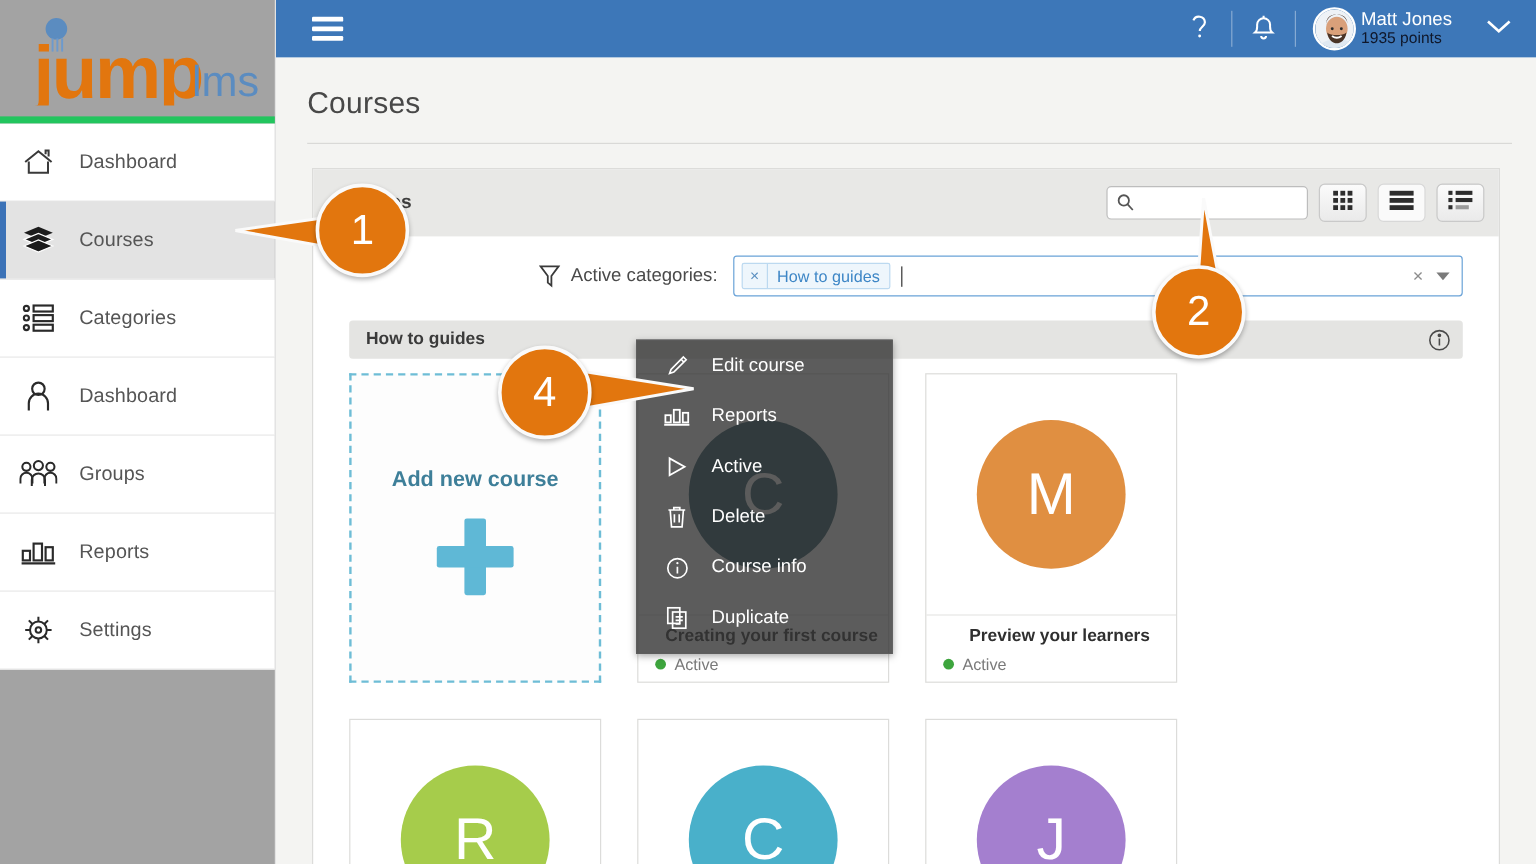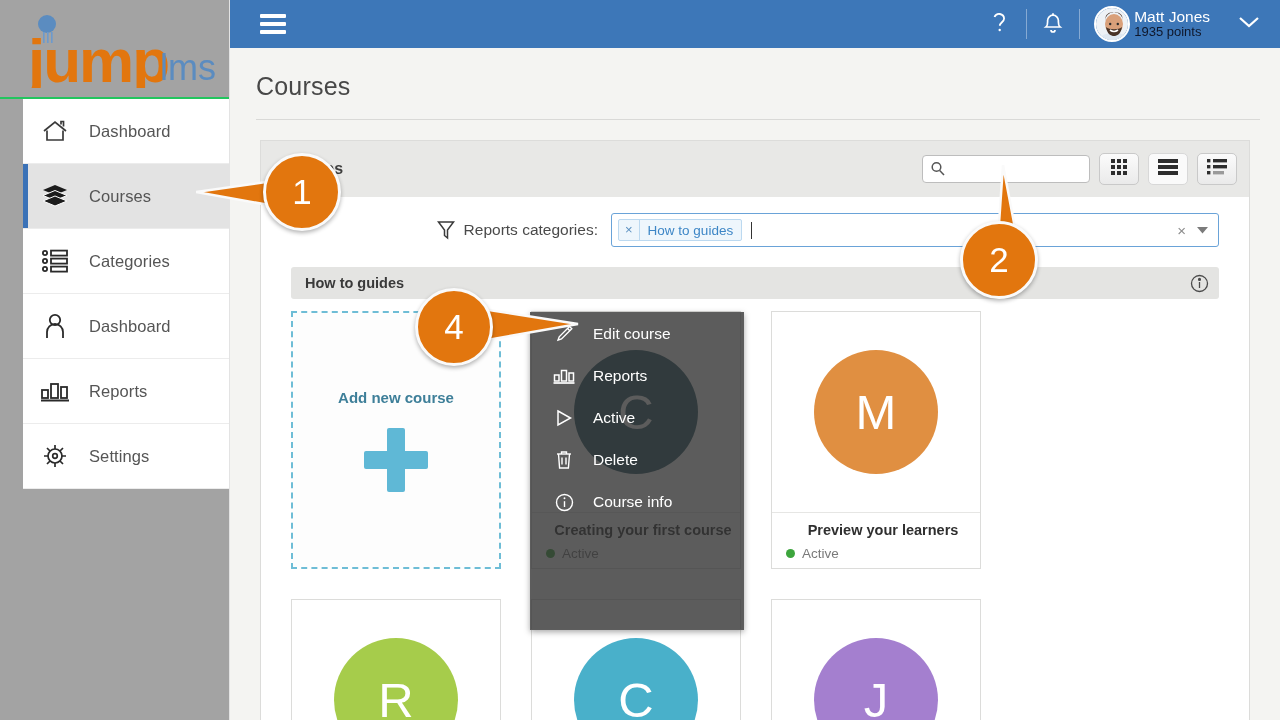--- a/index.html
+++ b/index.html
@@ -17,21 +17,21 @@
     width: 230px; height: 720px;
     background: #a3a3a3;
     border-right: 1px solid #e3e3e3;
   }
   .brand {
     height: 97px;
     display: flex; align-items: center; justify-content: center;
     position: relative;
   }
   .logo-wrap { position: relative; width: 205px; height: 78px; }
-  .nav { border-top: 2px solid #22c55e; padding-left: 23px; }
+  .nav { border-top: 6px solid #22c55e; }
   .nav-item {
     height: 65px;
     display: flex; align-items: center;
     padding-left: 14px;
     border-bottom: 1px solid #ececec;
     position: relative;
     background: #ffffff;
     cursor: pointer;
   }
   .nav-item.active { background: #e3e3e3; }
@@ -203,35 +203,35 @@
   .dot { width: 9px; height: 9px; border-radius: 50%; background: #3da53d; flex:none; }
 
   .card-add {
     width: 210px; height: 258px;
     border: 2px dashed #6ebdd6;
     background: #fdfdfd;
     display: flex; flex-direction: column; align-items: center;
     position: relative;
   }
   .add-label {
-    margin-top: 76px; font-size: 15px; color: #3e7f99; font-weight: bold;
+    margin-top: 76px; font-size: 18px; color: #3e7f99; font-weight: bold;
   }
   .plus {
     margin-top: 22px; width: 64px; height: 64px; position: relative;
   }
   .plus::before, .plus::after {
     content:""; position:absolute; background:#5fb8d6; border-radius:2px;
   }
   .plus::before { left: 23px; top: 0; width: 18px; height: 64px; }
   .plus::after  { top: 23px; left: 0; width: 64px; height: 18px; }
 
   
   .ctxmenu {
-    position: absolute; left: 530px; top: 312px;
-    width: 214px; height: 318px;
+    position: absolute; left: 530px; top: 283px;
+    width: 214px; height: 262px;
     background: rgba(51,51,51,.80);
     border: 1px solid #5d5d5d;
     box-shadow: 0 2px 6px rgba(0,0,0,.35);
     z-index: 40;
   }
   .ctx-item {
     height: 42px; display: flex; align-items: center;
     padding-left: 22px; gap: 18px;
     color: #ffffff; font-size: 15.5px;
     cursor: pointer;
@@ -318,20 +318,35 @@
           <svg width="24" height="26" viewBox="0 0 24 26">
               <g fill="none" stroke="#2a2a2a" stroke-width="1.8">
             <circle cx="12" cy="7" r="5.2"></circle>
                 <path d="M4 25 v-6 a8 8 0 0 1 16 0 v6"></path>
           </g>
             </svg>
         </span>
         <span class="nav-label">Dashboard</span>
       </div>
 
+      <div class="nav-item">
+        <span class="nav-icon">
+          <svg width="32" height="24" viewBox="0 0 32 24">
+              <g fill="none" stroke="#2a2a2a" stroke-width="1.7">
+            <circle cx="6" cy="6" r="3.4"></circle>
+                <circle cx="16" cy="5" r="3.8"></circle>
+                <circle cx="26" cy="6" r="3.4"></circle>
+            <path d="M1 20 v-4 a5 5 0 0 1 10 0 v4"></path>
+                <path d="M10.5 22 v-5 a5.5 5.5 0 0 1 11 0 v5"></path>
+                <path d="M21 20 v-4 a5 5 0 0 1 10 0 v4"></path>
+          </g>
+            </svg>
+        </span>
+        <span class="nav-label">Groups</span>
+      </div>
 
       <div class="nav-item">
         <span class="nav-icon">
           <svg width="30" height="24" viewBox="0 0 30 24">
               <g fill="none" stroke="#2a2a2a" stroke-width="1.8">
             <rect x="2" y="11" width="6" height="8"></rect>
                 <rect x="11" y="5" width="7" height="14"></rect>
                 <rect x="21" y="8" width="6" height="11"></rect>
             <path d="M1 21.5 H29" stroke-width="2"></path>
           </g>
@@ -485,21 +500,21 @@
         </div>
       </div>
 
       <div class="filter-row">
         <div class="filter-label">
           <span style="display:flex;">
             <svg width="18" height="20" viewBox="0 0 18 20">
                 <path d="M1.5 2 H16.5 L10.5 10 V18 L7.5 15.5 V10 Z" fill="none" stroke="#3a3a3a" stroke-width="1.5"></path>
               </svg>
           </span>
-          <span>Reports categories:</span>
+          <span>Active categories:</span>
         </div>
 
         <div class="tokenfield">
           <div class="token">
             <span class="token-x">×</span>
             <span class="token-label">How to guides</span>
           </div>
           <span style="width:1px;height:17px;background:#333;margin-left:9px;"></span>
           <div class="caret-field">
             <span style="color:#8c8c8c;font-size:15px;">×</span>
@@ -640,20 +655,32 @@
             <g fill="none" stroke="#ffffff" stroke-width="1.4">
           <circle cx="9.5" cy="9.5" r="8"></circle>
               <path d="M9.5 8.2 V14"></path>
               <circle cx="9.5" cy="5.3" r=".95" fill="#fff" stroke="none"></circle>
             </g>
           </svg>
       </span>
       <span>Course info</span>
     </div>
 
+    <div class="ctx-item">
+      <span class="ctx-ico">
+        <svg width="19" height="20" viewBox="0 0 19 20">
+            <g fill="none" stroke="#ffffff" stroke-width="1.4">
+          <rect x="1.5" y="1.5" width="10" height="13"></rect>
+              <rect x="5.5" y="5" width="11" height="13.5"></rect>
+          <path d="M8 9 H14 M8 12 H14 M8 15 H12"></path>
+            </g>
+          </svg>
+      </span>
+      <span>Duplicate</span>
+    </div>
   </div>
 
   <svg class="tail" style="left:196px;top:170px;" width="120" height="50" viewBox="0 0 120 50">
     <path d="M0 22 L112 6 L112 42 Z" fill="#e2760e" stroke="#fafafa" stroke-width="2.5"></path>
   </svg>
   <div class="marker" style="left:263px;top:153px;">
     <span>1</span>
   </div>
 
   <svg class="tail" style="left:975px;top:165px;" width="60" height="90" viewBox="0 0 60 90">

